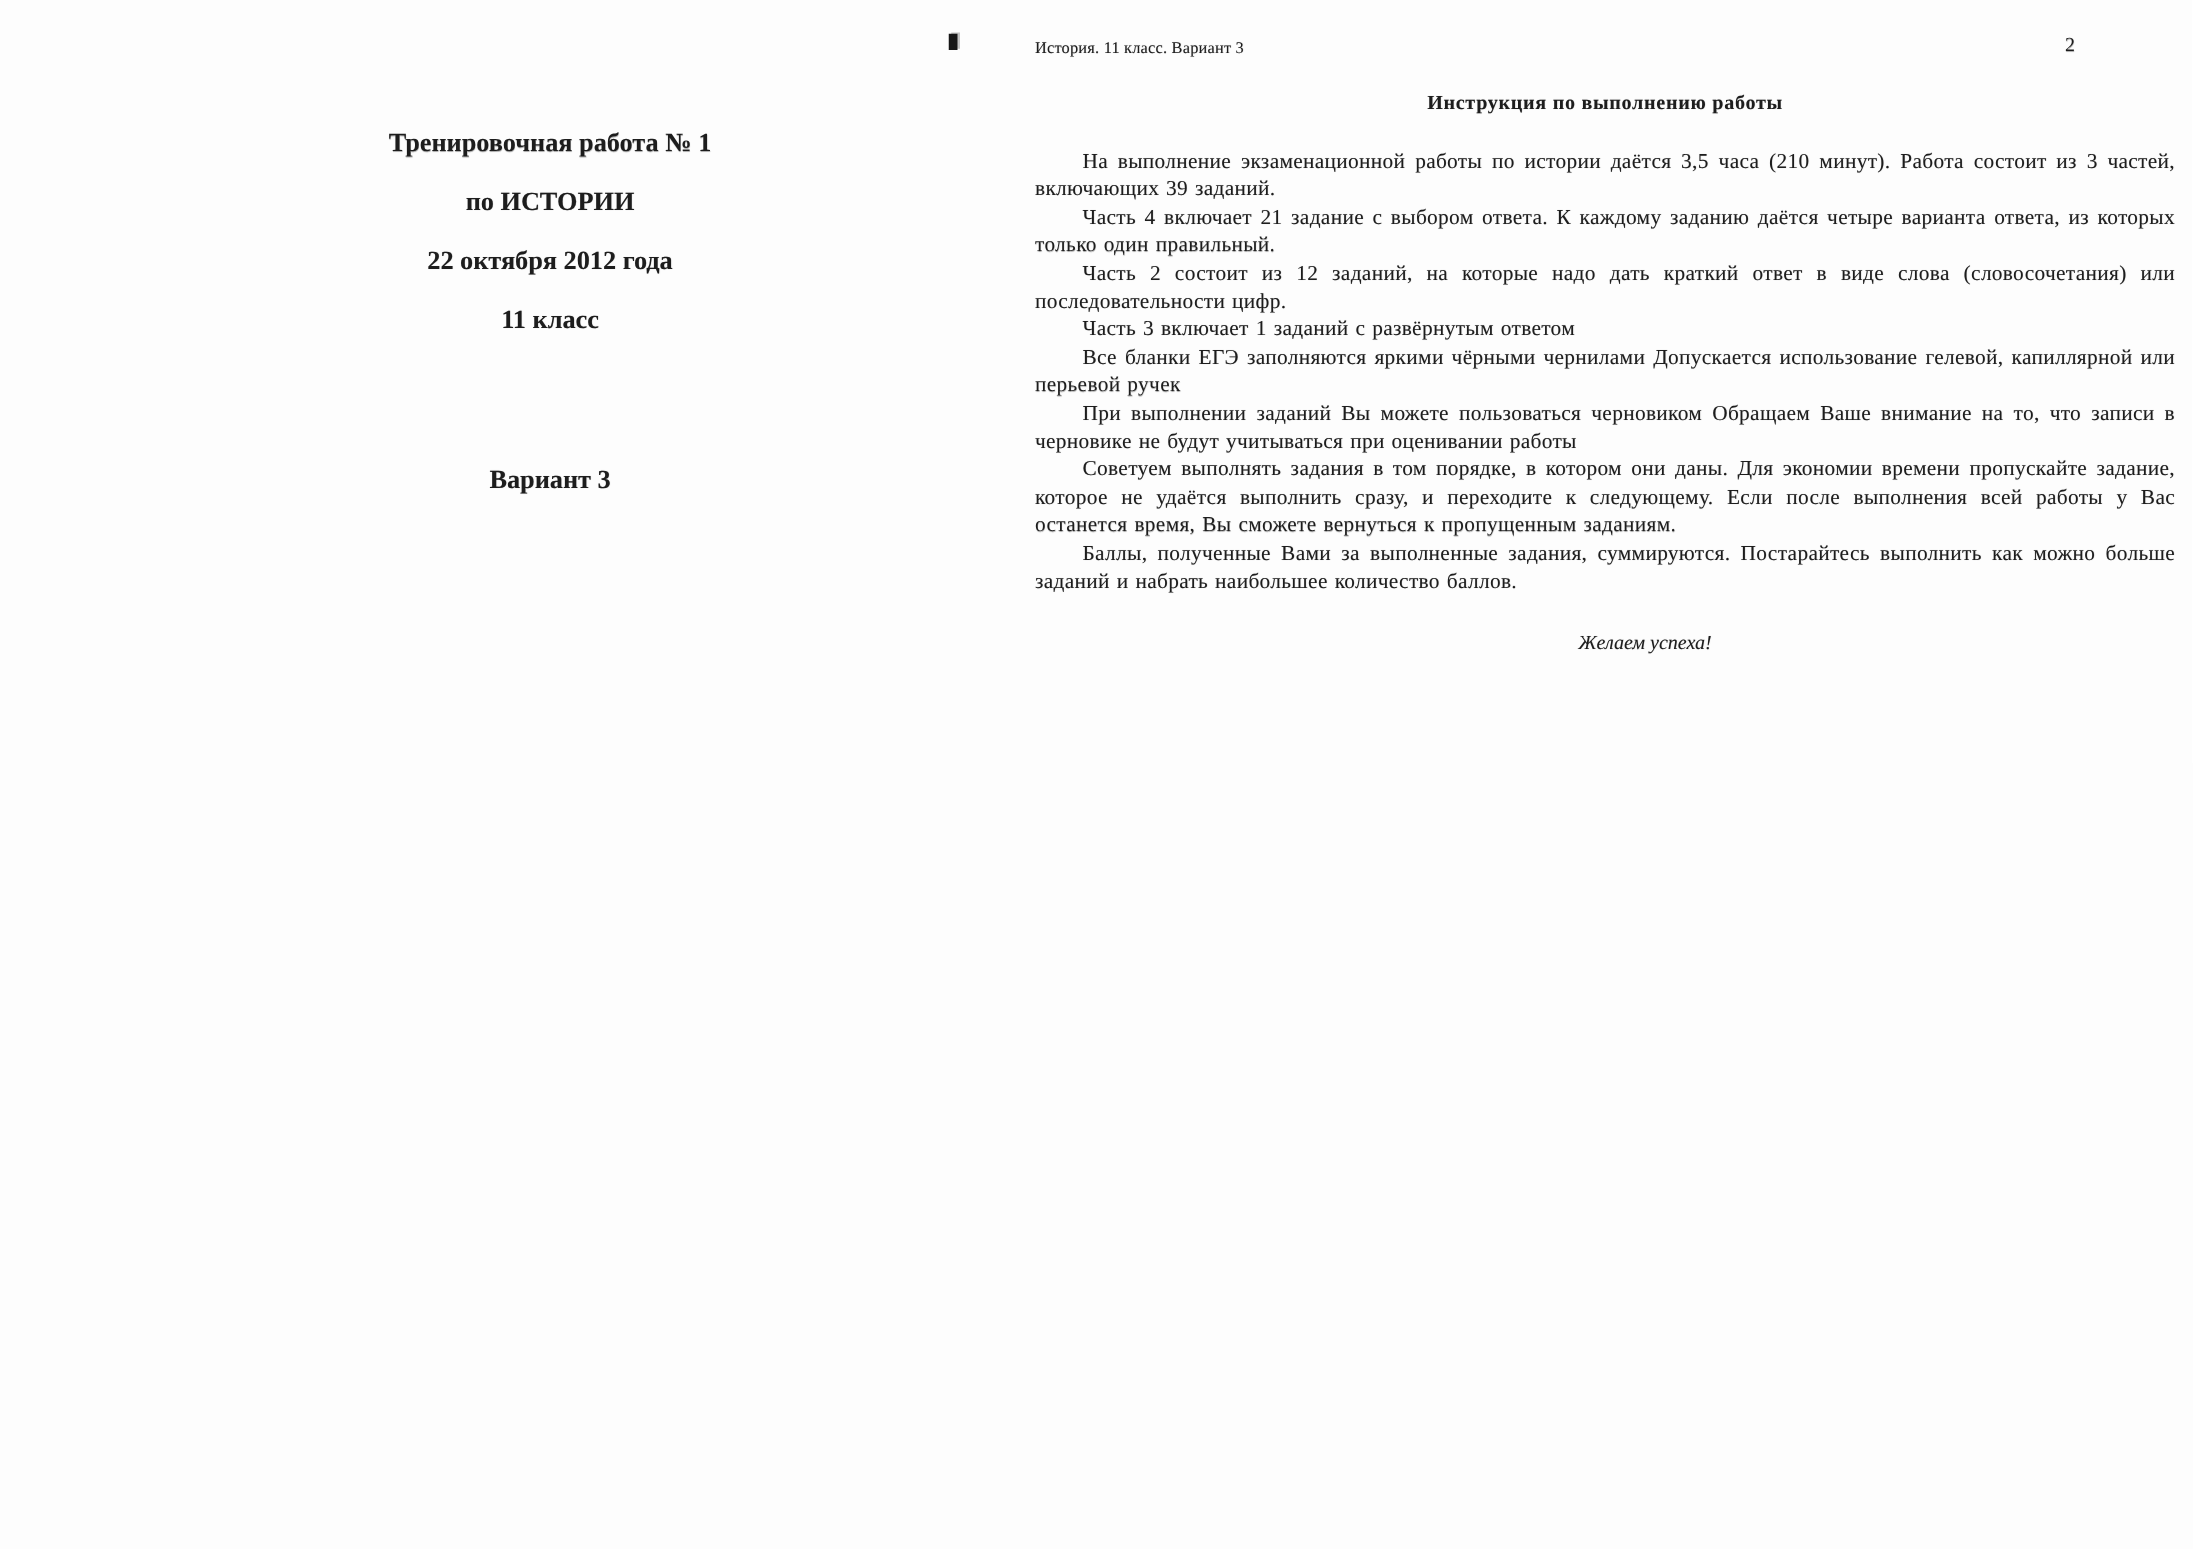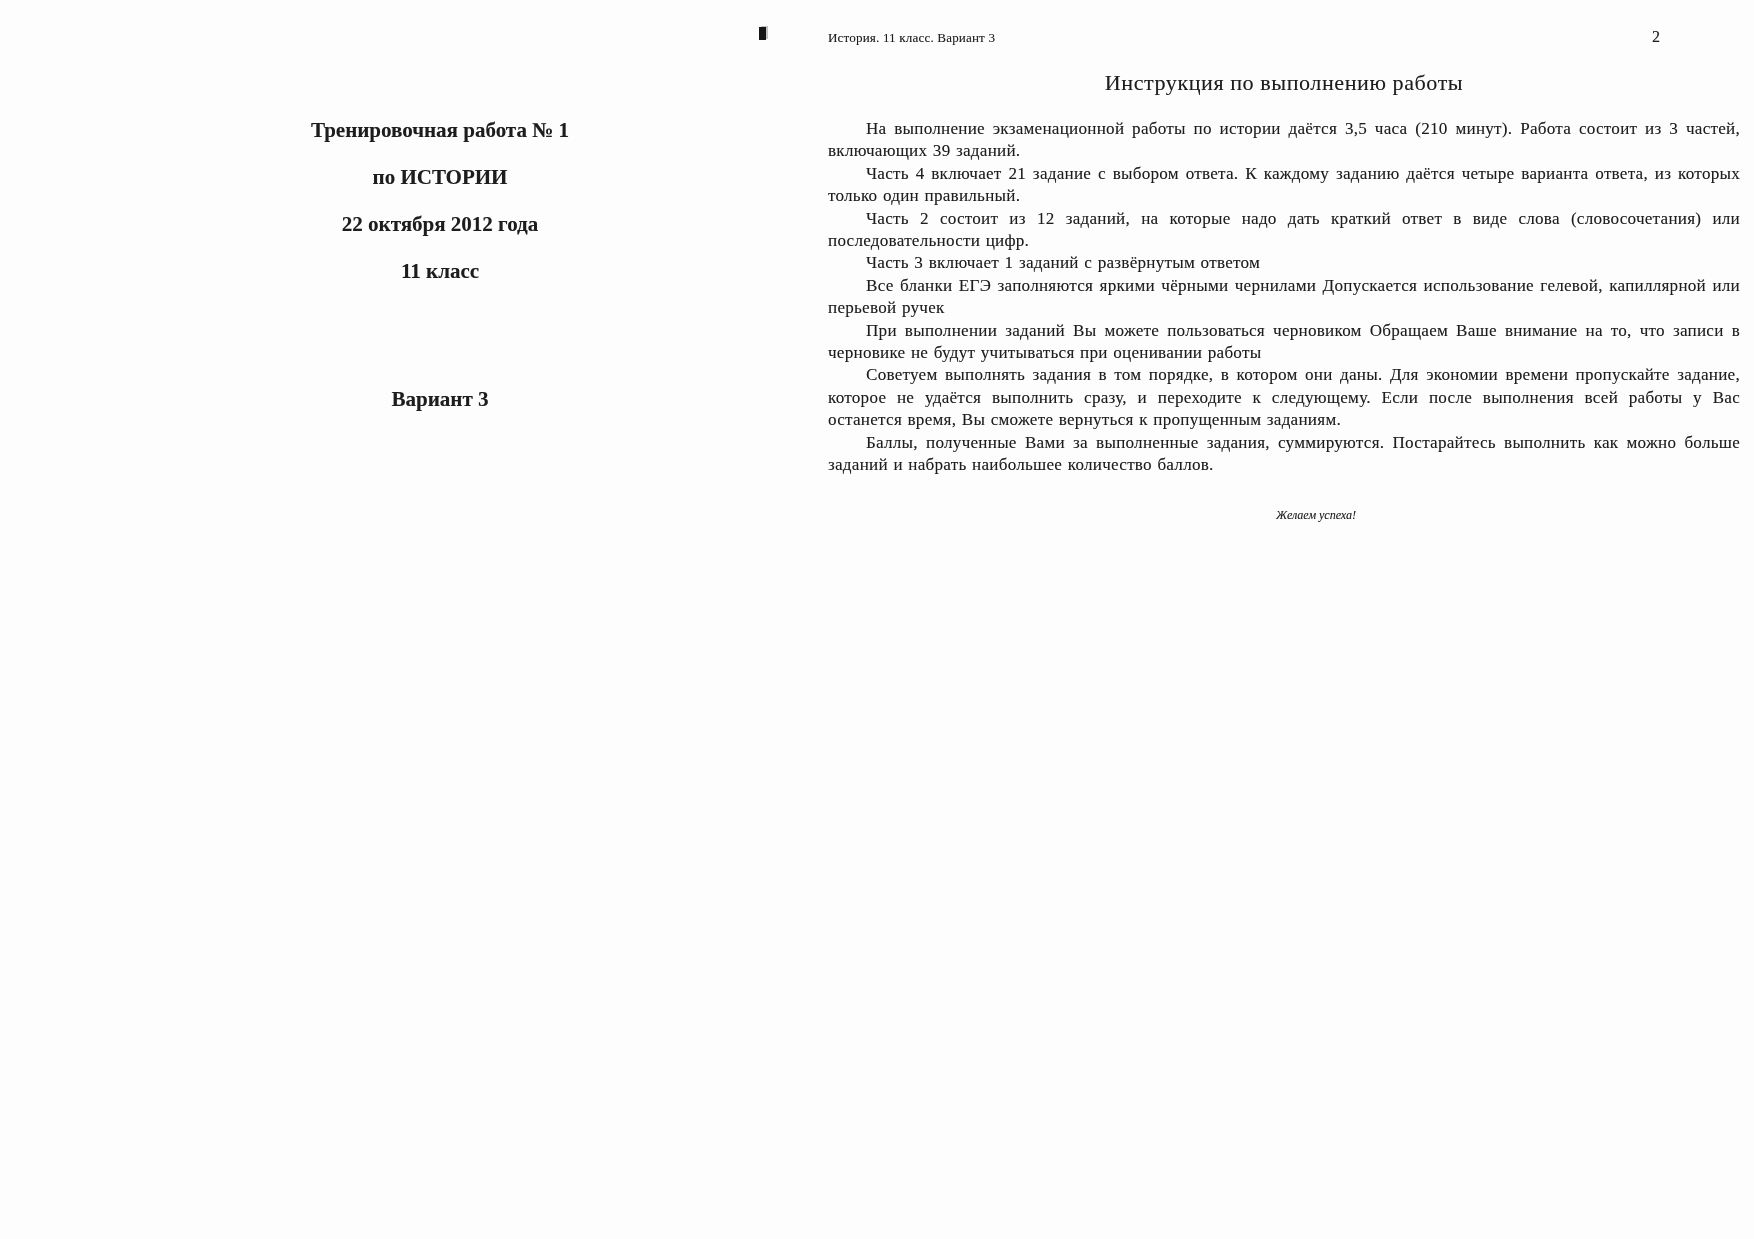--- a/index.html
+++ b/index.html
@@ -11,21 +11,21 @@
     font-family: "Liberation Serif", "DejaVu Serif", serif;
     color: #1d1d1d;
     overflow: hidden;
     text-shadow: 0.2px 0.2px 0.6px rgba(70,70,70,0.45);
   }
 
   
   .left-page {
     position: absolute;
     left: 150px;
-    top: 118px;
+    top: 102px;
     width: 580px;
     text-align: center;
     font-weight: 700;
     font-size: 21px;
     line-height: 25px;
   }
   .t-line { height: 47px; margin: 0; }
   .variant { margin-top: 81px; }
 
   
@@ -54,41 +54,41 @@
 
   
   .right-page {
     position: absolute;
     left: 828px;
     top: 70px;
     width: 912px;
   }
   .instr-title {
     margin: 0 0 22px 0;
-    font-size: 22px;
-    font-weight: 400;
+    font-size: 16px;
+    font-weight: 700;
     text-align: center;
     letter-spacing: 0.6px;
     line-height: 26px;
   }
   .para {
     margin: 0;
     font-size: 17px;
     line-height: 22.4px;
     text-align: justify;
     text-indent: 38px;
     letter-spacing: 0.3px;
     word-spacing: 1px;
   }
   .closing {
     margin: 26px 0 0 0;
     padding-left: 64px;
     text-align: center;
     font-style: italic;
-    font-size: 12px;
+    font-size: 16px;
     line-height: 24px;
   }
 </style>
 </head>
 <body>
 
 <div class="scan">
 
   <div class="left-page">
     <div class="t-line">Тренировочная работа № 1</div>

